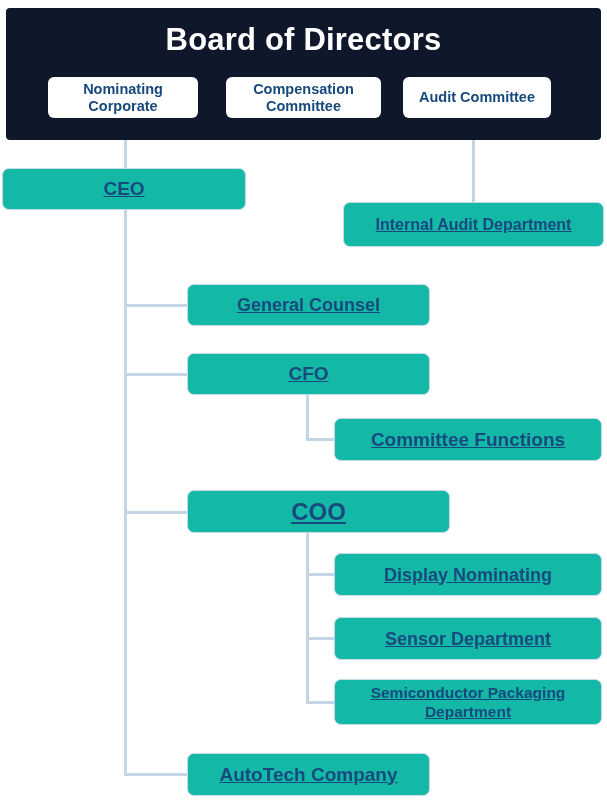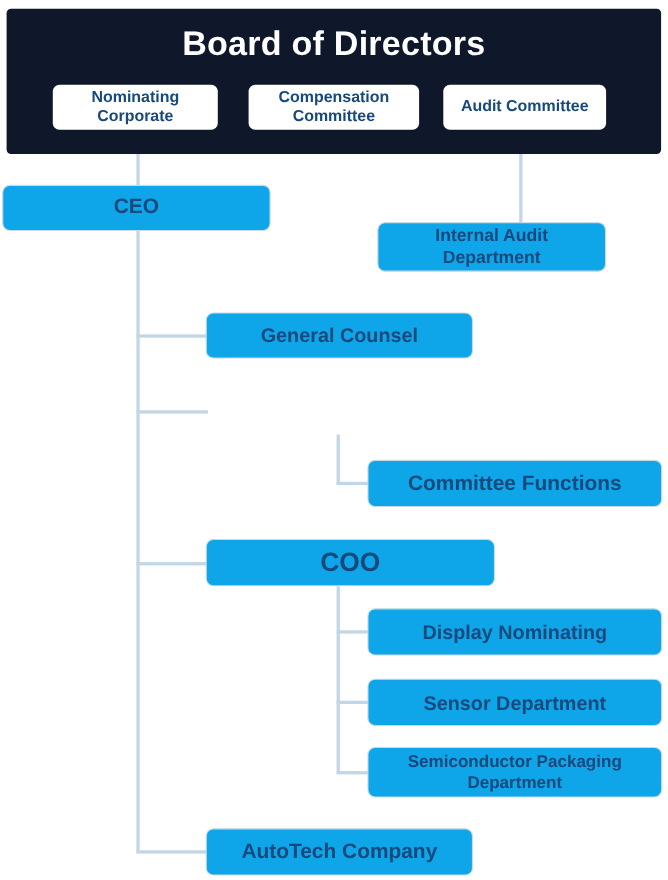--- a/index.html
+++ b/index.html
@@ -67,37 +67,38 @@
     box-sizing: border-box;
     padding: 0 6px;
   }
   #committee-0 { left: 42px;  width: 150px; }
   #committee-1 { left: 220px; width: 155px; }
   #committee-2 { left: 397px; width: 148px; }
 
   
   .node {
     position: absolute;
-    background: #0ea5e9;
+    background: #14b8a6;
     border: 1.6px solid #c9d9e7;
     border-radius: 7px;
     color: #17497d;
     font-weight: bold;
     display: flex;
     align-items: center;
     justify-content: center;
     text-align: center;
     box-sizing: border-box;
     padding: 0 12px;
     line-height: 20px;
     z-index: 3;
+    text-decoration: underline;
   }
 
   #node-ceo        { left: 2px;   top: 168px; width: 244px; height: 42px; font-size: 19px; }
-  #node-audit-dept { left: 343px; top: 202px; width: 208px; height: 45px; font-size: 16px; }
+  #node-audit-dept { left: 343px; top: 202px; width: 261px; height: 45px; font-size: 16px; }
   #node-counsel    { left: 187px; top: 284px; width: 243px; height: 42px; font-size: 18px; }
   #node-cfo        { left: 187px; top: 353px; width: 243px; height: 42px; font-size: 19px; }
   #node-corpfunc   { left: 334px; top: 418px; width: 268px; height: 43px; font-size: 19px; }
   #node-coo        { left: 187px; top: 490px; width: 263px; height: 43px; font-size: 24px; }
   #node-display    { left: 334px; top: 553px; width: 268px; height: 43px; font-size: 18px; }
   #node-sensor     { left: 334px; top: 617px; width: 268px; height: 43px; font-size: 18px; }
   #node-semi       { left: 334px; top: 679px; width: 268px; height: 46px; font-size: 15.5px; line-height: 19px; }
   #node-autotech   { left: 187px; top: 753px; width: 243px; height: 43px; font-size: 19px; }
 </style>
 </head>
@@ -136,20 +137,21 @@
 
     <div class="committee" id="committee-1">Compensation Committee</div>
   </div>
 
   <div class="node" id="node-ceo">CEO</div>
 
   <div class="node" id="node-audit-dept">Internal Audit Department</div>
 
   <div class="node" id="node-counsel">General Counsel</div>
 
+  <div class="node" id="node-cfo">CFO</div>
 
   <div class="node" id="node-corpfunc">Committee Functions</div>
 
   <div class="node" id="node-coo">COO</div>
 
   <div class="node" id="node-display">Display Nominating</div>
 
   <div class="node" id="node-sensor">Sensor Department</div>
 
   <div class="node" id="node-semi">Semiconductor Packaging Department</div>

